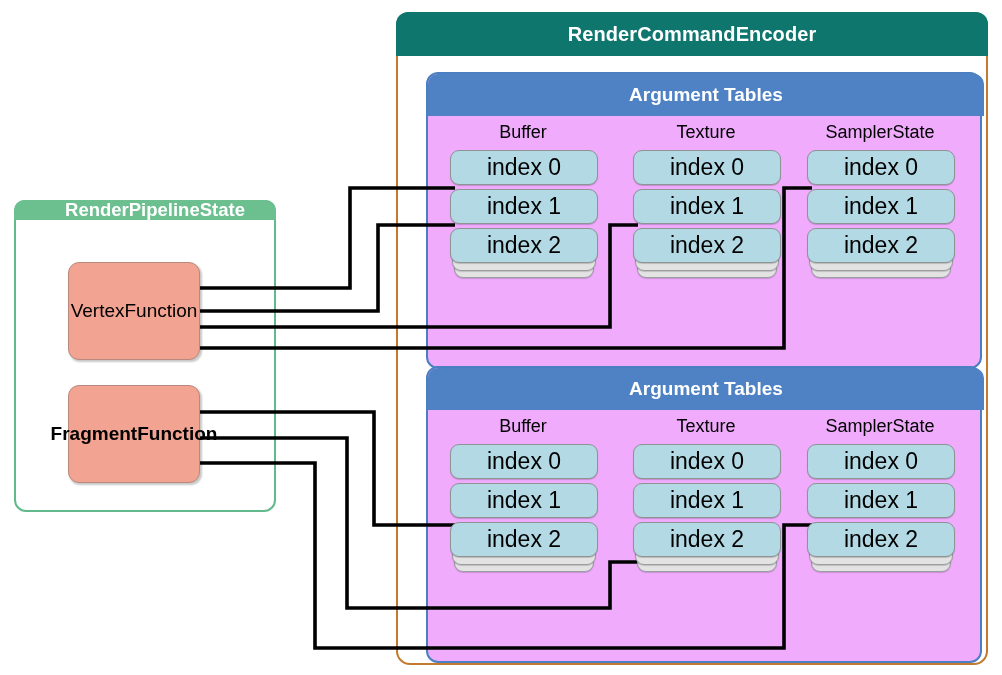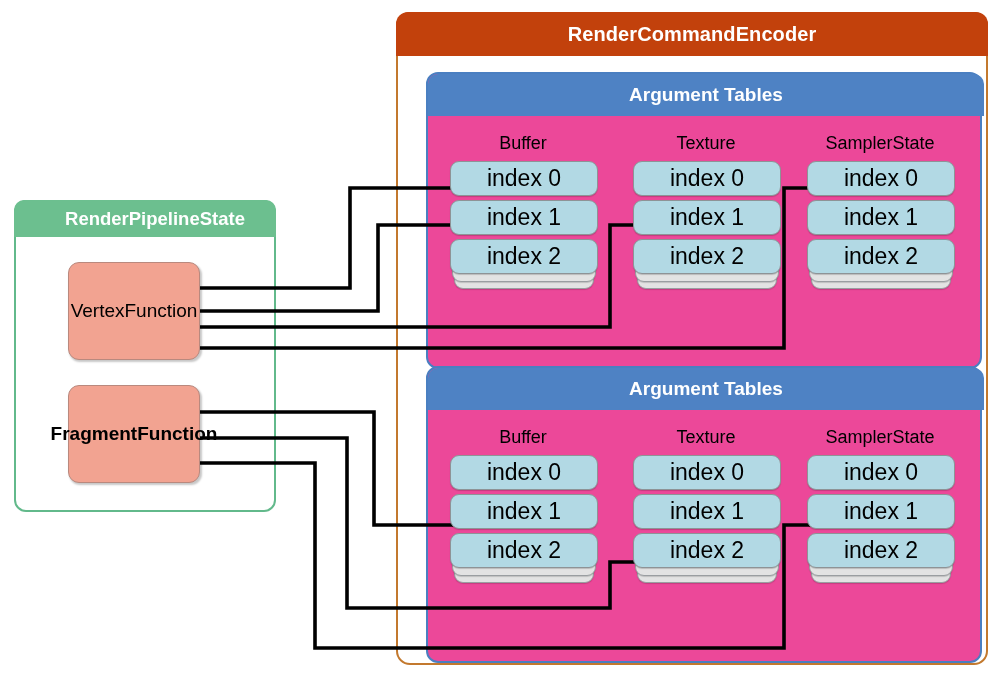--- a/index.html
+++ b/index.html
@@ -20,48 +20,48 @@
 
   
   .encoder-box{
     left:396px; top:12px; width:592px; height:653px;
     border:2.5px solid #C3792E;
     border-radius:14px;
     background:transparent;
   }
   .encoder-header{
     left:396px; top:12px; width:592px; height:44px;
-    background:#c2410c;
+    background:#0f766e;
     border-radius:12px 12px 0 0;
     display:flex;align-items:center;justify-content:center;
   }
   .encoder-header span{
     color:#ffffff;font-size:20px;font-weight:bold;letter-spacing:.1px;
   }
 
   
   .at-box{
     width:556px;height:297px;
     border:2.5px solid #4A7FC1;
     border-radius:12px;
-    background:#ec4899;
+    background:#f0abfc;
   }
   .at-header{
     width:556px;height:42px;
     background:#4E82C4;
     border-radius:10px 10px 0 0;
     display:flex;align-items:center;justify-content:center;
   }
   .at-header span{
     color:#ffffff;font-size:19px;font-weight:bold;
   }
   .at-body{position:absolute;left:0;top:42px;width:100%;height:220px;}
 
   
-  .col{position:absolute;top:0;width:146px;margin-top:11px;}
+  .col{position:absolute;top:0;width:146px;}
   .col-title{
     width:146px;text-align:center;
     font-size:18px;color:#000000;
     height:32px;line-height:32px;
   }
   .stack{position:relative;width:146px;margin-top:2px;}
   .idx{
     position:relative;
     width:146px;height:33px;
     margin-bottom:4px;
@@ -84,21 +84,21 @@
   .layer.l2{top:114px;left:4px;width:138px;z-index:1;}
 
   
   .rps-box{
     left:14px;top:200px;width:262px;height:312px;
     border:2.5px solid #62B98B;
     border-radius:12px;
     background:transparent;
   }
   .rps-header{
-    left:14px;top:200px;width:262px;height:37px;
+    left:14px;top:200px;width:262px;height:20px;
     background:#6CBF8F;
     border-radius:10px 10px 0 0;
     display:flex;align-items:center;justify-content:center;padding-left:20px;
   }
   .rps-header span{
     color:#ffffff;font-size:18.5px;font-weight:bold;
   }
 
   .fn{
     width:132px;height:98px;

